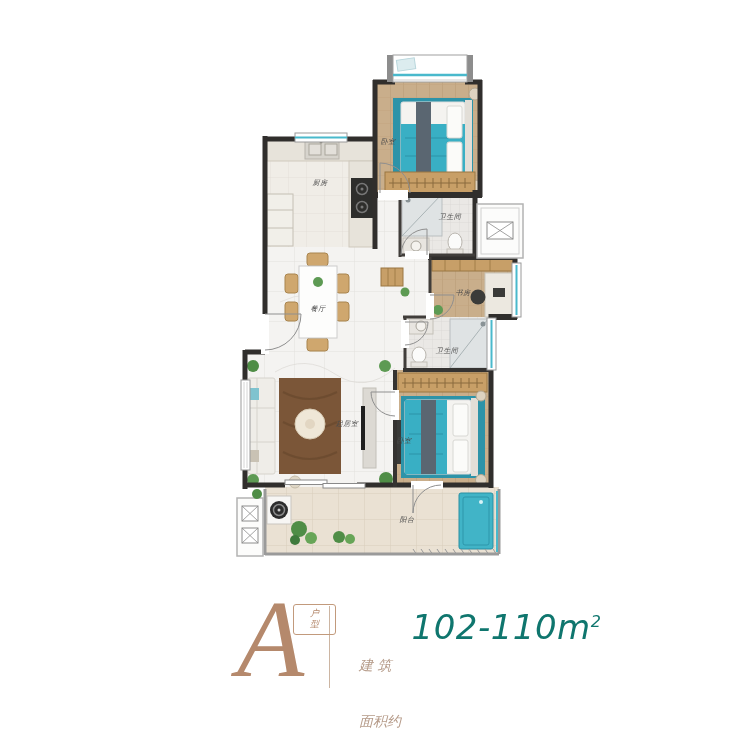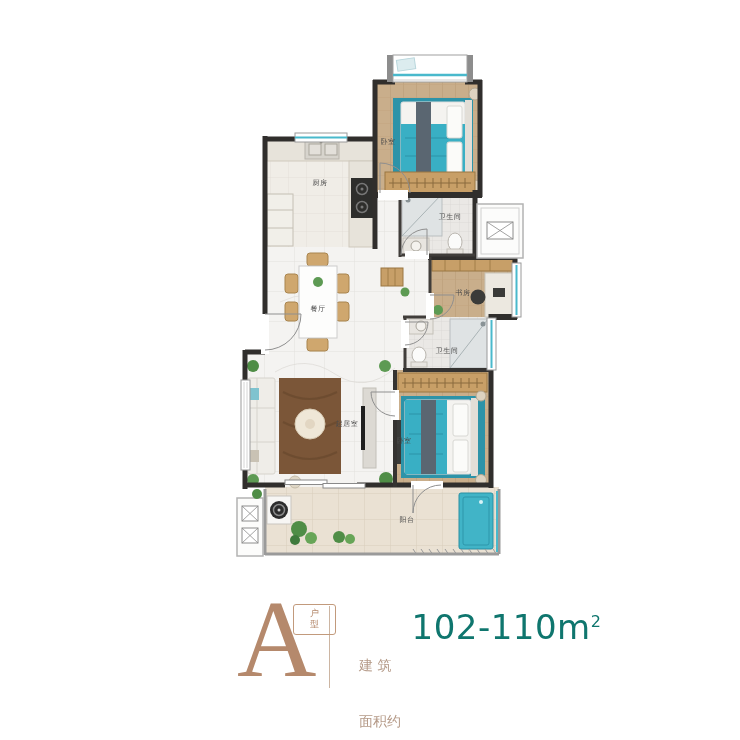--- a/index.html
+++ b/index.html
@@ -1,17 +1,17 @@
 <!DOCTYPE html>
 <html><head>
 <meta charset="utf-8">
 <style>
   html,body{margin:0;padding:0;background:#fff;}
   .canvas{position:relative;width:636px;height:740px;background:#ffffff;overflow:hidden;
-          font-family:"DejaVu Sans","Liberation Sans",sans-serif;}
+          font-family:"DejaVu Sans","Liberation Sans",sans-serif;font-style:italic;}
   .plan{position:absolute;left:235px;top:52px;width:290px;height:518px;}
   .plan svg{width:100%;height:100%;display:block;}
 
   
   .info{position:absolute;left:237px;top:594px;display:flex;align-items:flex-start;}
   .type-wrap{position:relative;width:90px;height:96px;}
   .type-a{font-family:"Liberation Serif","DejaVu Serif",serif;font-size:110px;line-height:0.82;
           color:#b5896c;display:block;}
   .type-badge{position:absolute;left:56px;top:10px;width:15px;padding:3px 13px;
           border:1px solid #c29a7c;border-radius:3px;font-size:9px;line-height:1.25;

